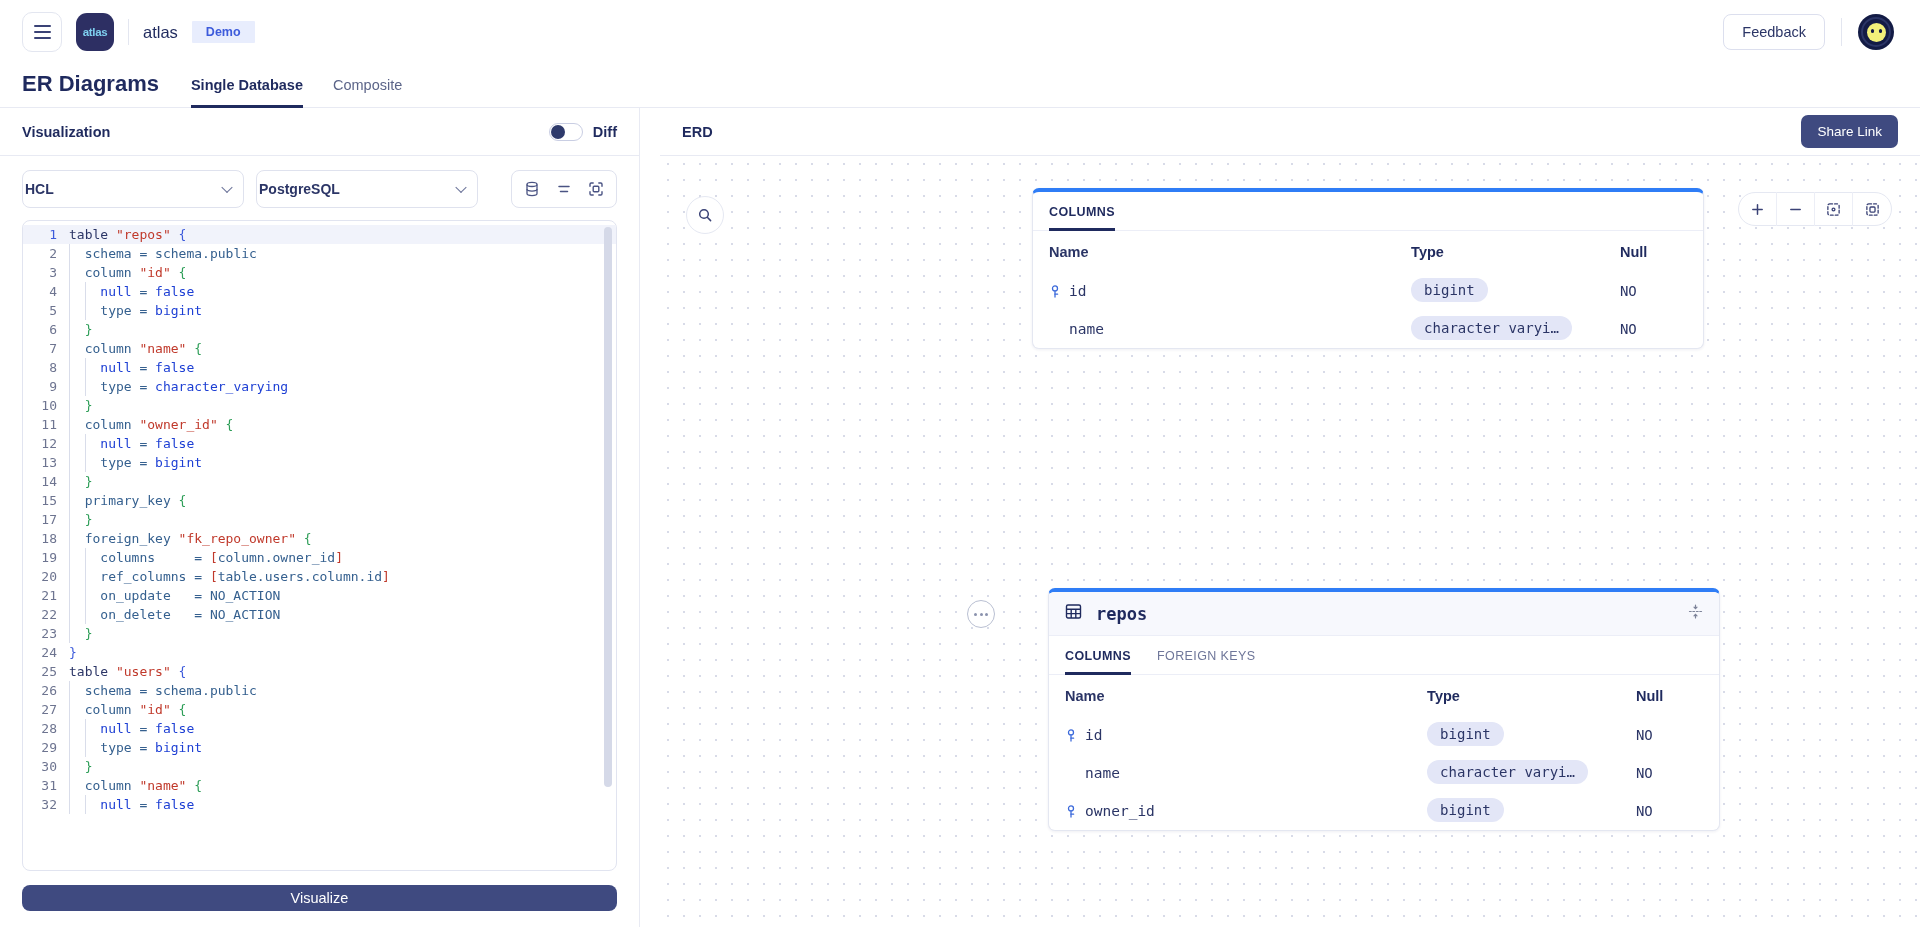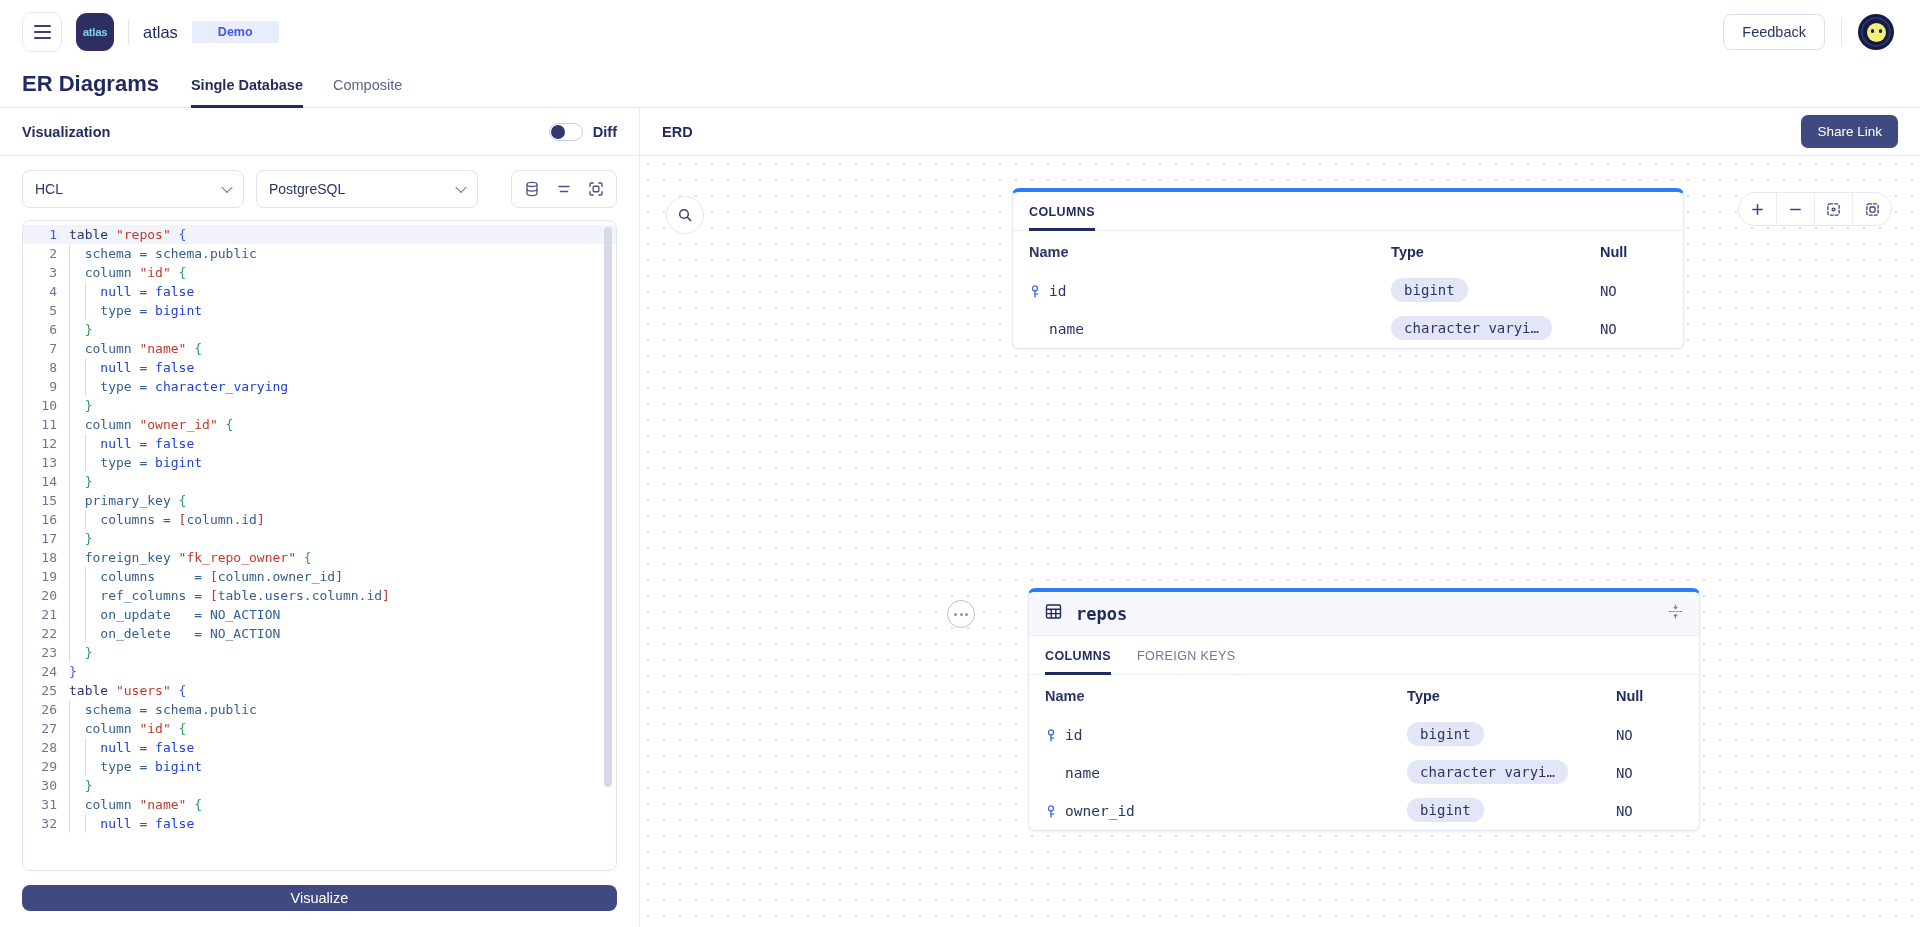--- a/index.html
+++ b/index.html
@@ -32,21 +32,21 @@
     background: #2d2f63; margin-left: 14px;
     display: flex; align-items: center; justify-content: center;
     font-size: 11.5px; font-weight: 700; color: #7fd0f0; letter-spacing: -0.3px;
   }
   .vdiv { width: 1px; height: 26px; background: #e3e6f0; margin: 0 14px; }
   .brand-name { font-size: 16.5px; color: #1f2a5e; font-weight: 400; }
   .demo-badge {
     margin-left: 14px;
     background: #e8edfd; color: #3d5bdb;
     font-size: 12.5px; font-weight: 700;
-    padding: 4px 26px; border-radius: 1px;
+    padding: 4px 14px; border-radius: 1px;
   }
   .topbar-right { margin-left: auto; display: flex; align-items: center; gap: 0; }
   .feedback-btn {
     border: 1px solid #dcdfee; border-radius: 8px;
     background: #fff; color: #2b3566;
     font-size: 14.5px; padding: 9px 18px; cursor: pointer;
     font-family: "Liberation Sans", sans-serif;
   }
   .topbar-right .vdiv2 { width: 1px; height: 28px; background: #e3e6f0; margin: 0 16px; }
   .avatar {
@@ -78,21 +78,21 @@
   .page-title { font-size: 22px; font-weight: 700; color: #1f2a5e; line-height: 1; padding-bottom: 12px;}
   .tabs { display: flex; gap: 30px; align-items: flex-end; }
   .tab {
     font-size: 14.5px; color: #5b6488; padding-bottom: 12px;
     cursor: pointer; border-bottom: 3px solid transparent;
     position: relative; top: 1px;
   }
   .tab.active { color: #1f2a5e; font-weight: 700; border-bottom-color: #1f2a5e; }
 
   
-  .main { display: flex; height: calc(927px - 64px - 44px); }
+  .main { display: flex; height: calc(927px - 64px - 44px); gap: 20px; }
   .left-pane { width: 640px; border-right: 1px solid #e8eaf3; display: flex; flex-direction: column; background:#fff;}
   .right-pane { flex: 1; display: flex; flex-direction: column; background:#fff;}
 
   .pane-head {
     height: 48px; display: flex; align-items: center;
     padding: 0 22px; border-bottom: 1px solid #e8eaf3;
   }
   .pane-head .label { font-size: 14.5px; font-weight: 700; color: #1f2a5e; }
   .pane-head .spacer { flex: 1; }
 
@@ -117,22 +117,22 @@
 
   
   .editor-toolbar {
     display: flex; align-items: center; gap: 12px;
     padding: 14px 22px 12px 22px;
   }
   .select-box {
     position: relative;
     width: 222px; height: 38px;
     border: 1px solid #dfe2ee; border-radius: 8px;
-    display: flex; align-items: center; padding: 0 12px;
-    font-size: 14px; color: #2b3566; cursor: pointer; background:#fff;
+    display: flex; align-items: center; padding: 0 2px;
+    font-size: 14px; color: #2b3566; cursor: pointer; background:#fff;font-weight:bold;
   }
   .select-box .chev {
     position: absolute; right: 12px; top: 50%;
     width: 8px; height: 8px; border-right: 1.6px solid #6b7399;
     border-bottom: 1.6px solid #6b7399; transform: translateY(-70%) rotate(45deg);
   }
   .iconbtn-group {
     margin-left: auto;
     display: flex; align-items: center; gap: 0;
     border: 1px solid #dfe2ee; border-radius: 8px;
@@ -383,21 +383,20 @@
           <div class="code-line"><div class="gutter">6</div><div class="codetext"><span class="ig" style="left: 2px;"></span><span>  </span><span class="brace">}</span></div></div>
           <div class="code-line"><div class="gutter">7</div><div class="codetext"><span class="ig" style="left: 2px;"></span><span>  </span><span class="prop">column </span><span class="str">"name"</span><span class="brace"> {</span></div></div>
           <div class="code-line"><div class="gutter">8</div><div class="codetext"><span class="ig" style="left: 2px;"></span><span class="ig" style="left: 17.6px;"></span><span>    </span><span class="val">null</span><span class="plain"> = </span><span class="val">false</span></div></div>
           <div class="code-line"><div class="gutter">9</div><div class="codetext"><span class="ig" style="left: 2px;"></span><span class="ig" style="left: 17.6px;"></span><span>    </span><span class="prop">type</span><span class="plain"> = </span><span class="val">character_varying</span></div></div>
           <div class="code-line"><div class="gutter">10</div><div class="codetext"><span class="ig" style="left: 2px;"></span><span>  </span><span class="brace">}</span></div></div>
           <div class="code-line"><div class="gutter">11</div><div class="codetext"><span class="ig" style="left: 2px;"></span><span>  </span><span class="prop">column </span><span class="str">"owner_id"</span><span class="brace"> {</span></div></div>
           <div class="code-line"><div class="gutter">12</div><div class="codetext"><span class="ig" style="left: 2px;"></span><span class="ig" style="left: 17.6px;"></span><span>    </span><span class="val">null</span><span class="plain"> = </span><span class="val">false</span></div></div>
           <div class="code-line"><div class="gutter">13</div><div class="codetext"><span class="ig" style="left: 2px;"></span><span class="ig" style="left: 17.6px;"></span><span>    </span><span class="prop">type</span><span class="plain"> = </span><span class="val">bigint</span></div></div>
           <div class="code-line"><div class="gutter">14</div><div class="codetext"><span class="ig" style="left: 2px;"></span><span>  </span><span class="brace">}</span></div></div>
           <div class="code-line"><div class="gutter">15</div><div class="codetext"><span class="ig" style="left: 2px;"></span><span>  </span><span class="prop">primary_key</span><span class="brace"> {</span></div></div>
-          <div class="code-line"><div class="gutter">16</div><div class="codetext"><span class="ig" style="left: 2px;"></span><span class="ig" style="left: 17.6px;"></span><span>    </span><span class="prop">columns</span><span class="plain"> = </span><span class="bracket">[</span><span class="plain">column.id</span><span class="bracket">]</span></div></div>
           <div class="code-line"><div class="gutter">17</div><div class="codetext"><span class="ig" style="left: 2px;"></span><span>  </span><span class="brace">}</span></div></div>
           <div class="code-line"><div class="gutter">18</div><div class="codetext"><span class="ig" style="left: 2px;"></span><span>  </span><span class="prop">foreign_key </span><span class="str">"fk_repo_owner"</span><span class="brace"> {</span></div></div>
           <div class="code-line"><div class="gutter">19</div><div class="codetext"><span class="ig" style="left: 2px;"></span><span class="ig" style="left: 17.6px;"></span><span>    </span><span class="prop">columns     </span><span class="plain">= </span><span class="bracket">[</span><span class="plain">column.owner_id</span><span class="bracket">]</span></div></div>
           <div class="code-line"><div class="gutter">20</div><div class="codetext"><span class="ig" style="left: 2px;"></span><span class="ig" style="left: 17.6px;"></span><span>    </span><span class="prop">ref_columns </span><span class="plain">= </span><span class="bracket">[</span><span class="plain">table.users.column.id</span><span class="bracket">]</span></div></div>
           <div class="code-line"><div class="gutter">21</div><div class="codetext"><span class="ig" style="left: 2px;"></span><span class="ig" style="left: 17.6px;"></span><span>    </span><span class="prop">on_update   </span><span class="plain">= </span><span class="plain">NO_ACTION</span></div></div>
           <div class="code-line"><div class="gutter">22</div><div class="codetext"><span class="ig" style="left: 2px;"></span><span class="ig" style="left: 17.6px;"></span><span>    </span><span class="prop">on_delete   </span><span class="plain">= </span><span class="plain">NO_ACTION</span></div></div>
           <div class="code-line"><div class="gutter">23</div><div class="codetext"><span class="ig" style="left: 2px;"></span><span>  </span><span class="brace">}</span></div></div>
           <div class="code-line"><div class="gutter">24</div><div class="codetext"><span></span><span class="brace2">}</span></div></div>
           <div class="code-line"><div class="gutter">25</div><div class="codetext"><span></span><span class="kw">table </span><span class="str">"users"</span><span class="brace2"> {</span></div></div>
           <div class="code-line"><div class="gutter">26</div><div class="codetext"><span class="ig" style="left: 2px;"></span><span>  </span><span class="prop">schema</span><span class="plain"> = </span><span class="plain">schema.public</span></div></div>

